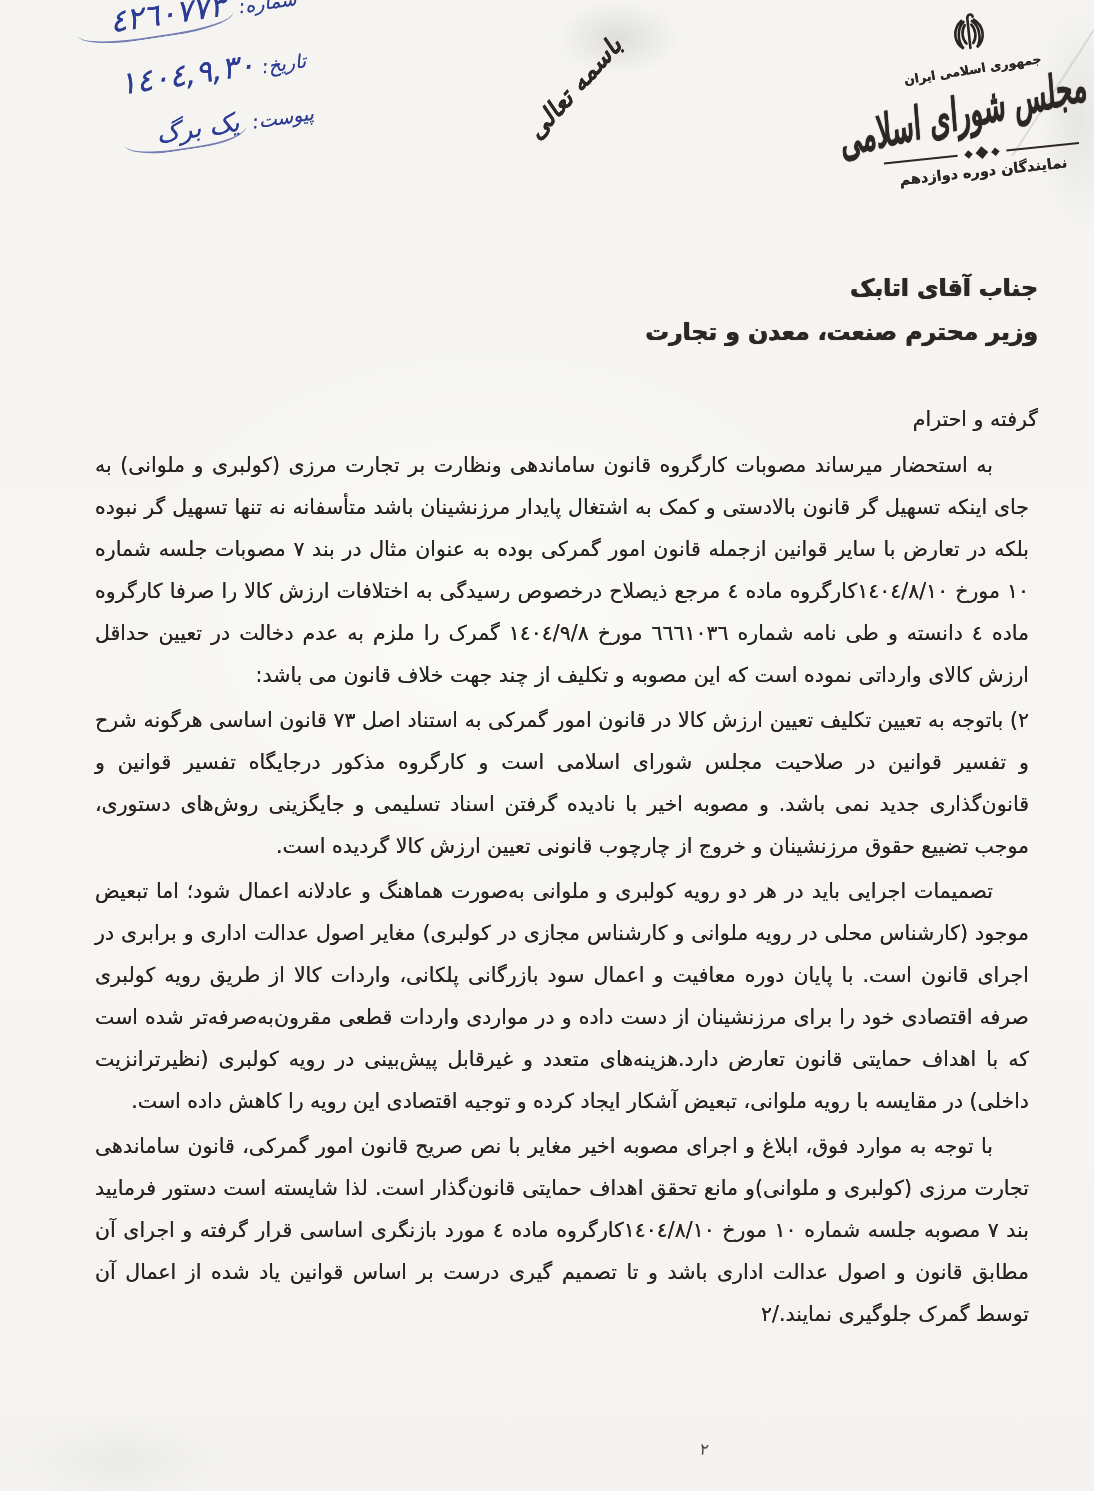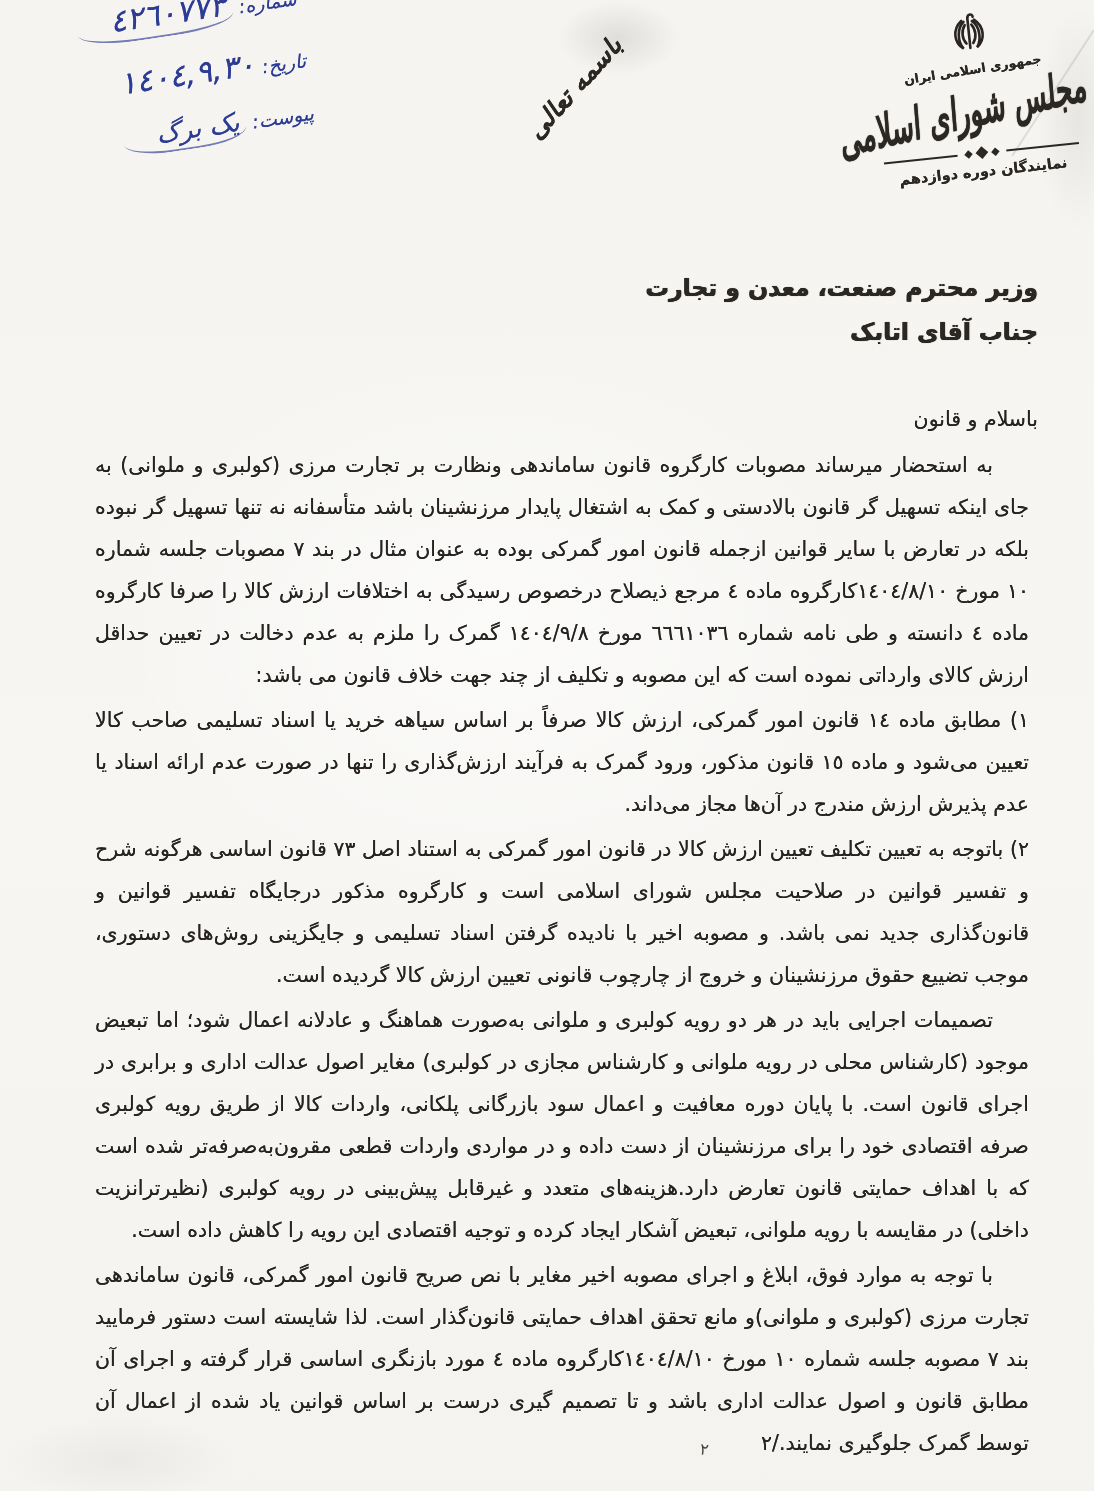--- a/index.html
+++ b/index.html
@@ -116,29 +116,28 @@
         <span class="diamond"></span>
         <span class="diamond big"></span>
         <span class="diamond"></span>
       </span>
       <span class="line"></span>
     </div>
     <div class="subtitle">نمایندگان دوره دوازدهم</div>
   </div>
 
   <div class="recipient">
+    <div class="line">جناب آقای اتابک</div>
     <div class="line">وزیر محترم صنعت، معدن و تجارت</div>
-    <div class="line">جناب آقای اتابک</div>
   </div>
 
   <div class="body-text">
-    <p class="salutation">باسلام و قانون</p>
+    <p class="salutation">گرفته و احترام</p>
     <div>
         <p class="para indent">به استحضار میرساند مصوبات کارگروه قانون ساماندهی ونظارت بر تجارت مرزی (کولبری و ملوانی) به جای اینکه تسهیل گر قانون بالادستی و کمک به اشتغال پایدار مرزنشینان باشد متأسفانه نه تنها تسهیل گر نبوده بلکه در تعارض با سایر قوانین ازجمله قانون امور گمرکی بوده به عنوان مثال در بند ٧ مصوبات جلسه شماره ١٠ مورخ ١٤٠٤/٨/١٠کارگروه ماده ٤ مرجع ذیصلاح درخصوص رسیدگی به اختلافات ارزش کالا را صرفا کارگروه ماده ٤ دانسته و طی نامه شماره ٦٦٦١٠٣٦ مورخ ١٤٠٤/٩/٨ گمرک را ملزم به عدم دخالت در تعیین حداقل ارزش کالای وارداتی نموده است که این مصوبه و تکلیف از چند جهت خلاف قانون می باشد:</p>
-        <p class="para">١) مطابق ماده ١٤ قانون امور گمرکی، ارزش کالا صرفاً بر اساس سیاهه خرید یا اسناد تسلیمی صاحب کالا تعیین می‌شود و ماده ١٥ قانون مذکور، ورود گمرک به فرآیند ارزش‌گذاری را تنها در صورت عدم ارائه اسناد یا عدم پذیرش ارزش مندرج در آن‌ها مجاز می‌داند.</p>
         <p class="para">٢) باتوجه به تعیین تکلیف تعیین ارزش کالا در قانون امور گمرکی به استناد اصل ٧٣ قانون اساسی هرگونه شرح و تفسیر قوانین در صلاحیت مجلس شورای اسلامی است و کارگروه مذکور درجایگاه تفسیر قوانین و قانون‌گذاری جدید نمی باشد. و مصوبه اخیر با نادیده گرفتن اسناد تسلیمی و جایگزینی روش‌های دستوری، موجب تضییع حقوق مرزنشینان و خروج از چارچوب قانونی تعیین ارزش کالا گردیده است.</p>
         <p class="para indent">تصمیمات اجرایی باید در هر دو رویه کولبری و ملوانی به‌صورت هماهنگ و عادلانه اعمال شود؛ اما تبعیض موجود (کارشناس محلی در رویه ملوانی و کارشناس مجازی در کولبری) مغایر اصول عدالت اداری و برابری در اجرای قانون است. با پایان دوره معافیت و اعمال سود بازرگانی پلکانی، واردات کالا از طریق رویه کولبری صرفه اقتصادی خود را برای مرزنشینان از دست داده و در مواردی واردات قطعی مقرون‌به‌صرفه‌تر شده است که با اهداف حمایتی قانون تعارض دارد.هزینه‌های متعدد و غیرقابل پیش‌بینی در رویه کولبری (نظیرترانزیت داخلی) در مقایسه با رویه ملوانی، تبعیض آشکار ایجاد کرده و توجیه اقتصادی این رویه را کاهش داده است.</p>
         <p class="para indent">با توجه به موارد فوق، ابلاغ و اجرای مصوبه اخیر مغایر با نص صریح قانون امور گمرکی، قانون ساماندهی تجارت مرزی (کولبری و ملوانی)و مانع تحقق اهداف حمایتی قانون‌گذار است. لذا شایسته است دستور فرمایید بند ٧ مصوبه جلسه شماره ١٠ مورخ ١٤٠٤/٨/١٠کارگروه ماده ٤ مورد بازنگری اساسی قرار گرفته و اجرای آن مطابق قانون و اصول عدالت اداری باشد و تا تصمیم گیری درست بر اساس قوانین یاد شده از اعمال آن توسط گمرک جلوگیری نمایند./٢</p>
       </div>
   </div>
 
   <div class="footer-mark">٢</div>
 
 </div>
 

